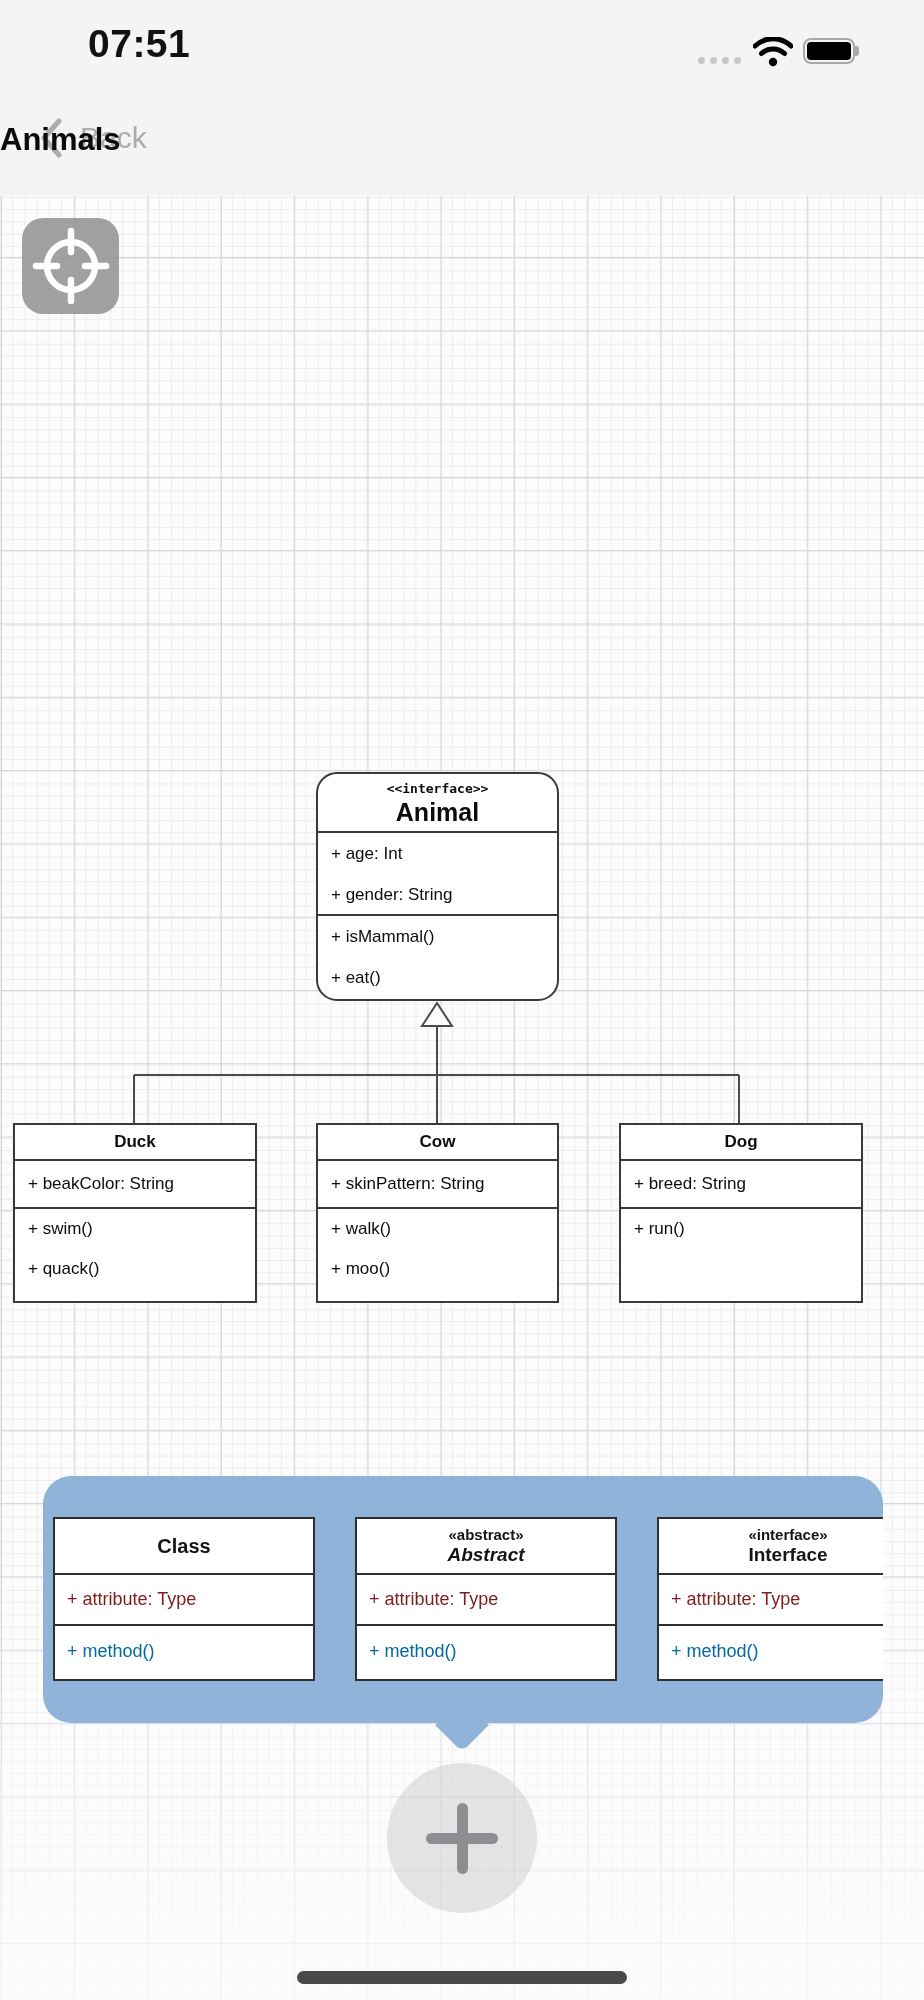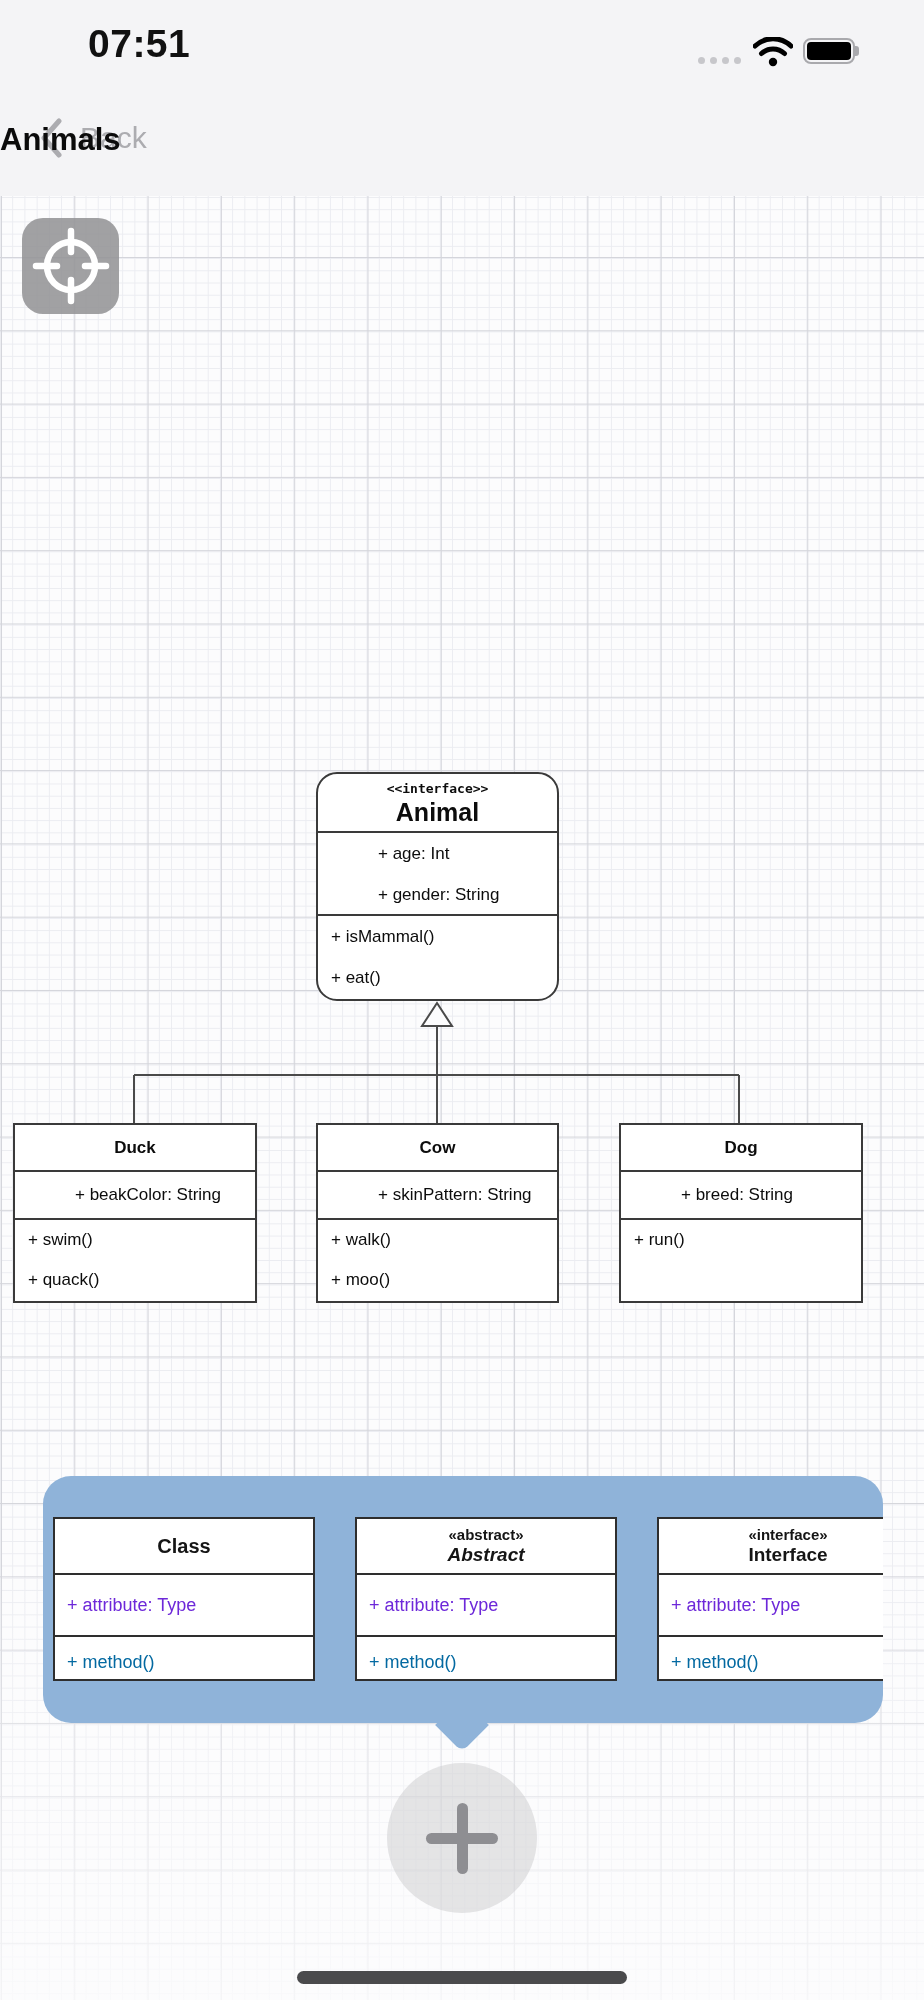--- a/index.html
+++ b/index.html
@@ -38,46 +38,46 @@
   .bottom-fade { position:absolute; left:0; top:1560px; width:924px; height:440px; pointer-events:none;
     background:linear-gradient(to bottom, rgba(252,252,253,0) 0%, rgba(252,252,253,0.8) 100%); z-index:5; }
 
   .center-btn { position:absolute; left:22px; top:218px; width:97px; height:96px; background:rgba(148,148,150,0.88); border-radius:21px; display:flex; align-items:center; justify-content:center; z-index:6; }
 
   .connectors { position:absolute; left:0; top:0; width:924px; height:2000px; pointer-events:none; z-index:2; }
 
   
   .uml { position:absolute; background:#fff; border:2px solid #3a3a3a; z-index:3; }
   .uml .head { border-bottom:2px solid #3a3a3a; text-align:center; }
-  .uml .attrs { border-bottom:2px solid #3a3a3a;padding-left:47px; }
+  .uml .attrs { border-bottom:2px solid #3a3a3a; }
   .uml .row { display:flex; align-items:center; padding-left:13px; font-size:17px; color:#0c0c0c; }
   .uml .cname { font-size:25px; font-weight:700; color:#0c0c0c; }
   .uml .stereo-mono { font-family:"DejaVu Sans Mono", monospace; font-weight:700; font-size:13px; color:#0c0c0c; }
 
   #box-animal { left:316px; top:772px; width:243px; height:229px;border-radius:21px; }
   #box-animal .head { height:59px; padding-top:7px; line-height:1.25; }
   #box-animal .attrs { height:83px; }
   #box-animal .row { height:41px; }
 
   .child-box { width:244px; height:180px; }
-  .child-box .head { height:47px; display:flex; align-items:center; justify-content:center; }
+  .child-box .head { height:36px; display:flex; align-items:center; justify-content:center; }
   .child-box .cname { font-size:17px; }
   .child-box .attrs { height:48px; }
   .child-box .attrs .row { height:46px; }
   .child-box .methods .row { height:40px; }
   #box-duck { left:13px; top:1123px; }
   #box-cow  { left:316px; top:1123px; width:243px; }
   #box-dog  { left:619px; top:1123px; }
 
   
   .palette { position:absolute; left:43px; top:1476px; width:840px; height:247px; background:var(--bubble,#8fb3d9); border-radius:28px; overflow:hidden; z-index:10; }
   .palette-tail { position:absolute; left:443px; top:1706px; width:38px; height:38px; background:var(--bubble,#8fb3d9); transform:rotate(45deg); border-radius:0 0 8px 0; z-index:9; }
   .tcard { position:absolute; top:41px; width:262px; height:164px; background:#fff; border:2px solid #2e2e2e; }
   .tcard .thead { height:56px; border-bottom:2px solid #2e2e2e; display:flex; flex-direction:column; align-items:center; justify-content:center; line-height:1.15; }
-  .tcard .tattr { height:62px; border-bottom:2px solid #2e2e2e; display:flex; align-items:center; padding-left:12px; font-size:18px; color:#6d28d9; }
+  .tcard .tattr { height:51px; border-bottom:2px solid #2e2e2e; display:flex; align-items:center; padding-left:12px; font-size:18px; color:#7f1d1d; }
   .tcard .tmeth { height:50px; display:flex; align-items:center; padding-left:12px; font-size:18px; color:#0369a1; }
   .tcard .tname { font-size:20px; font-weight:700; color:#151515; }
   .tcard .tstereo { font-size:15px; font-weight:700; color:#151515; }
   #tcard-class { left:10px; }
   #tcard-abstract { left:312px; }
   #tcard-abstract .tname { font-style:italic; font-size:19px; }
   #tcard-interface { left:614px; }
   #tcard-interface .tname { font-size:19px; }
 
   

